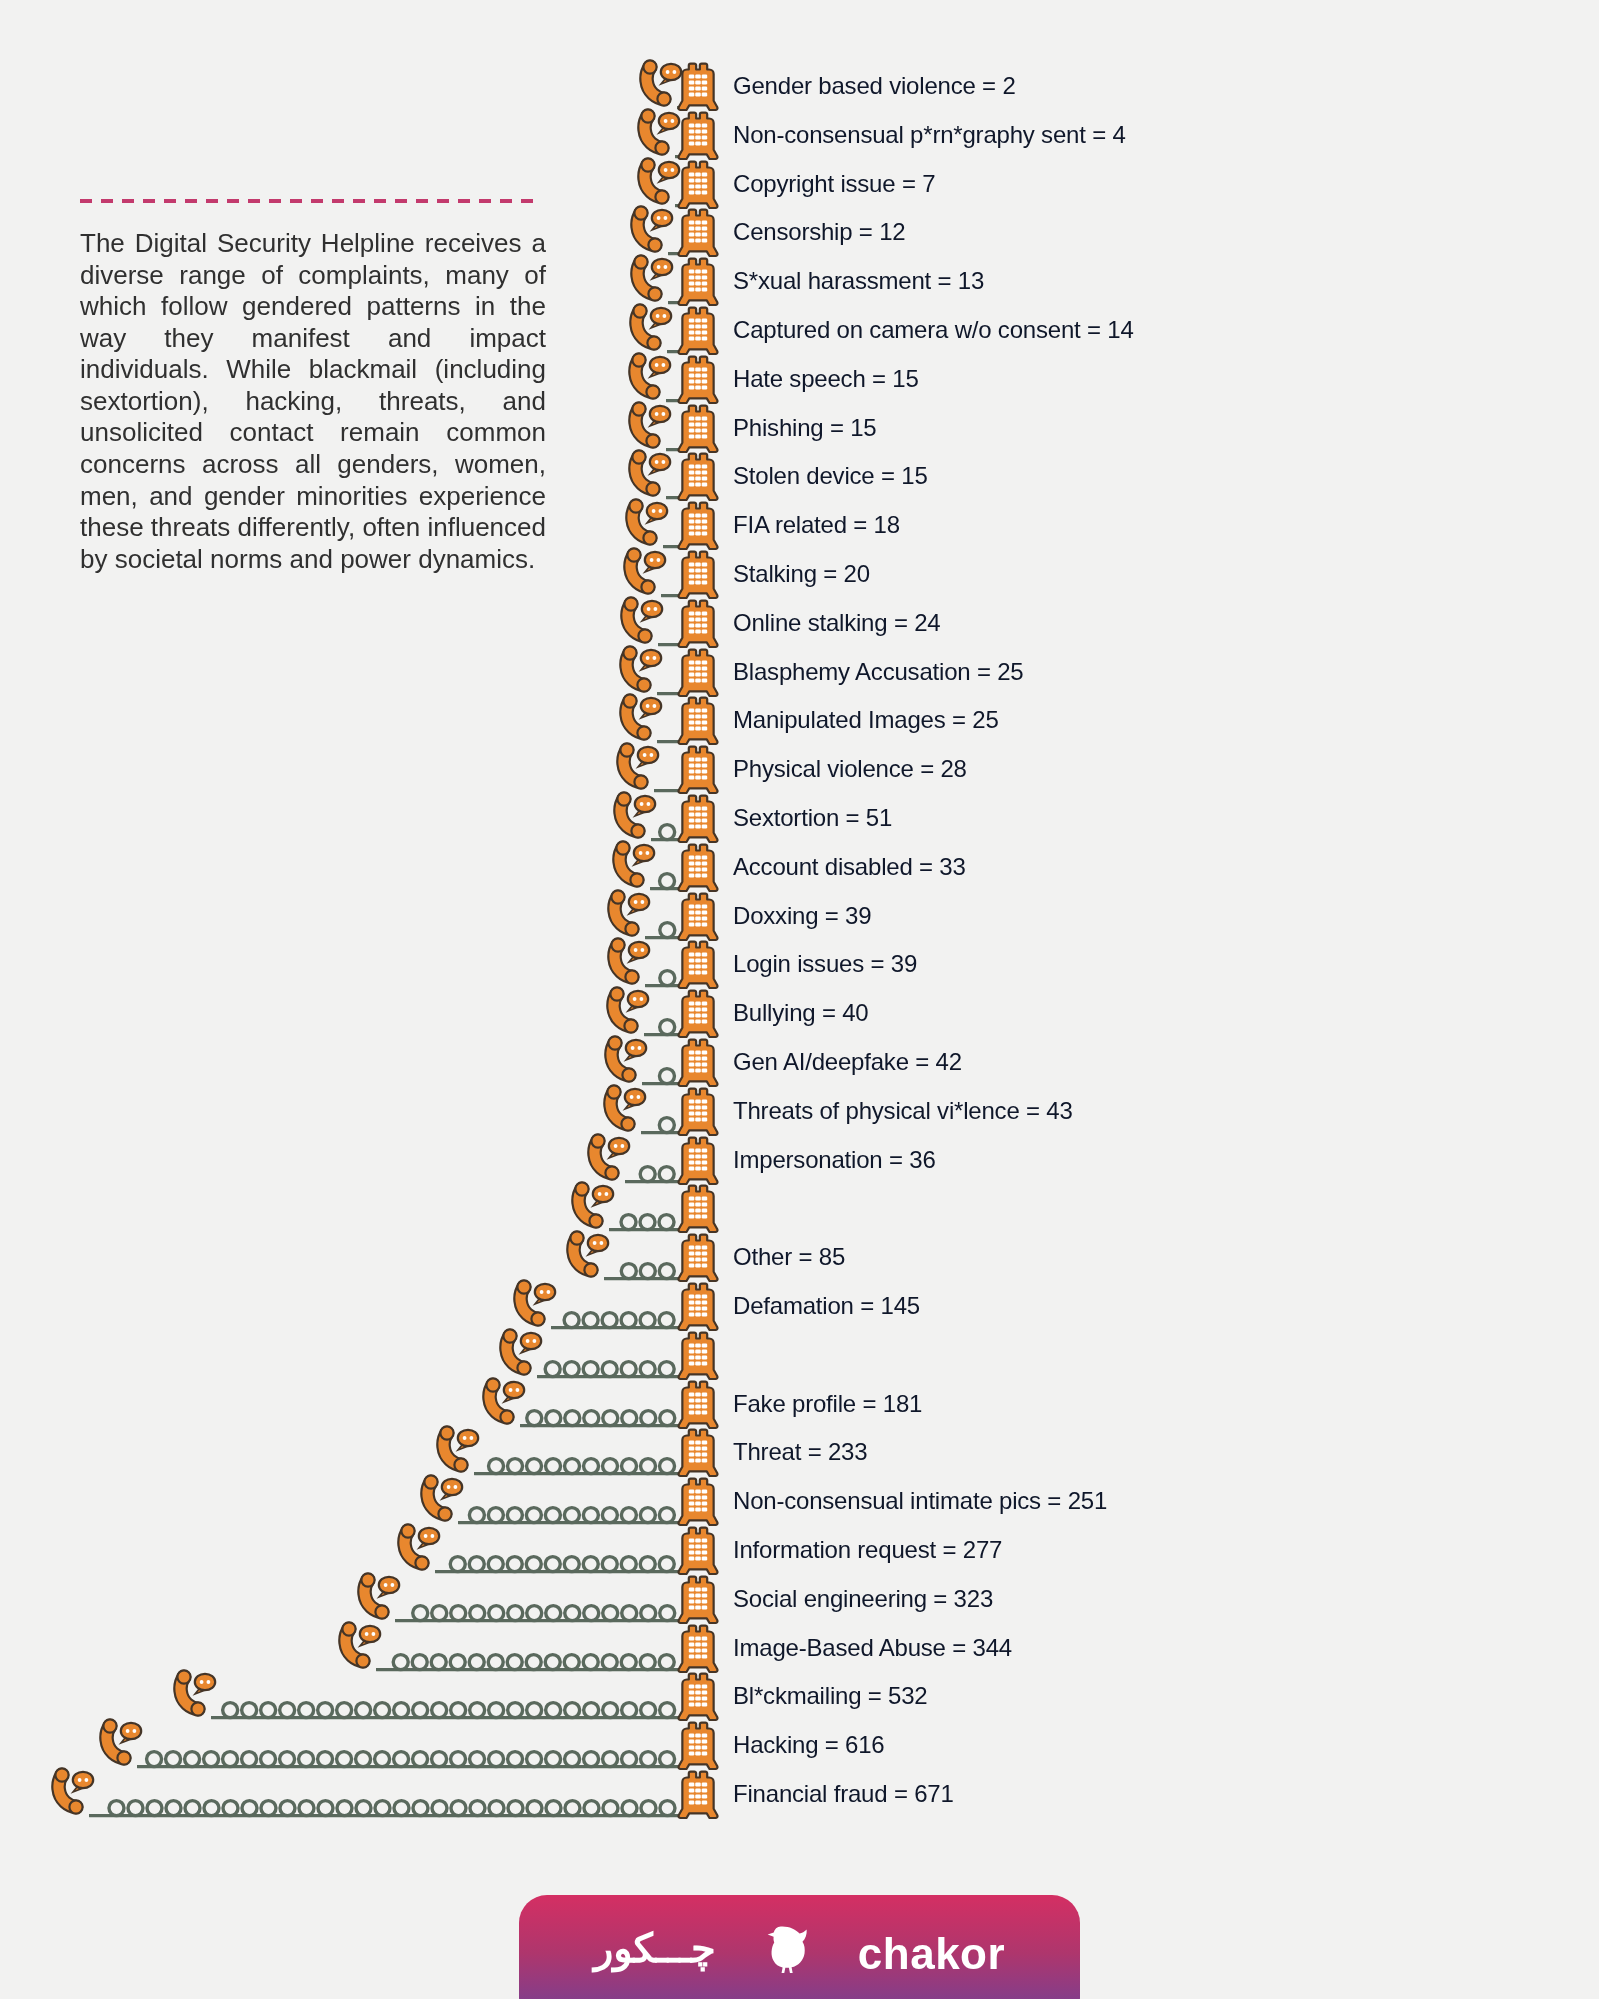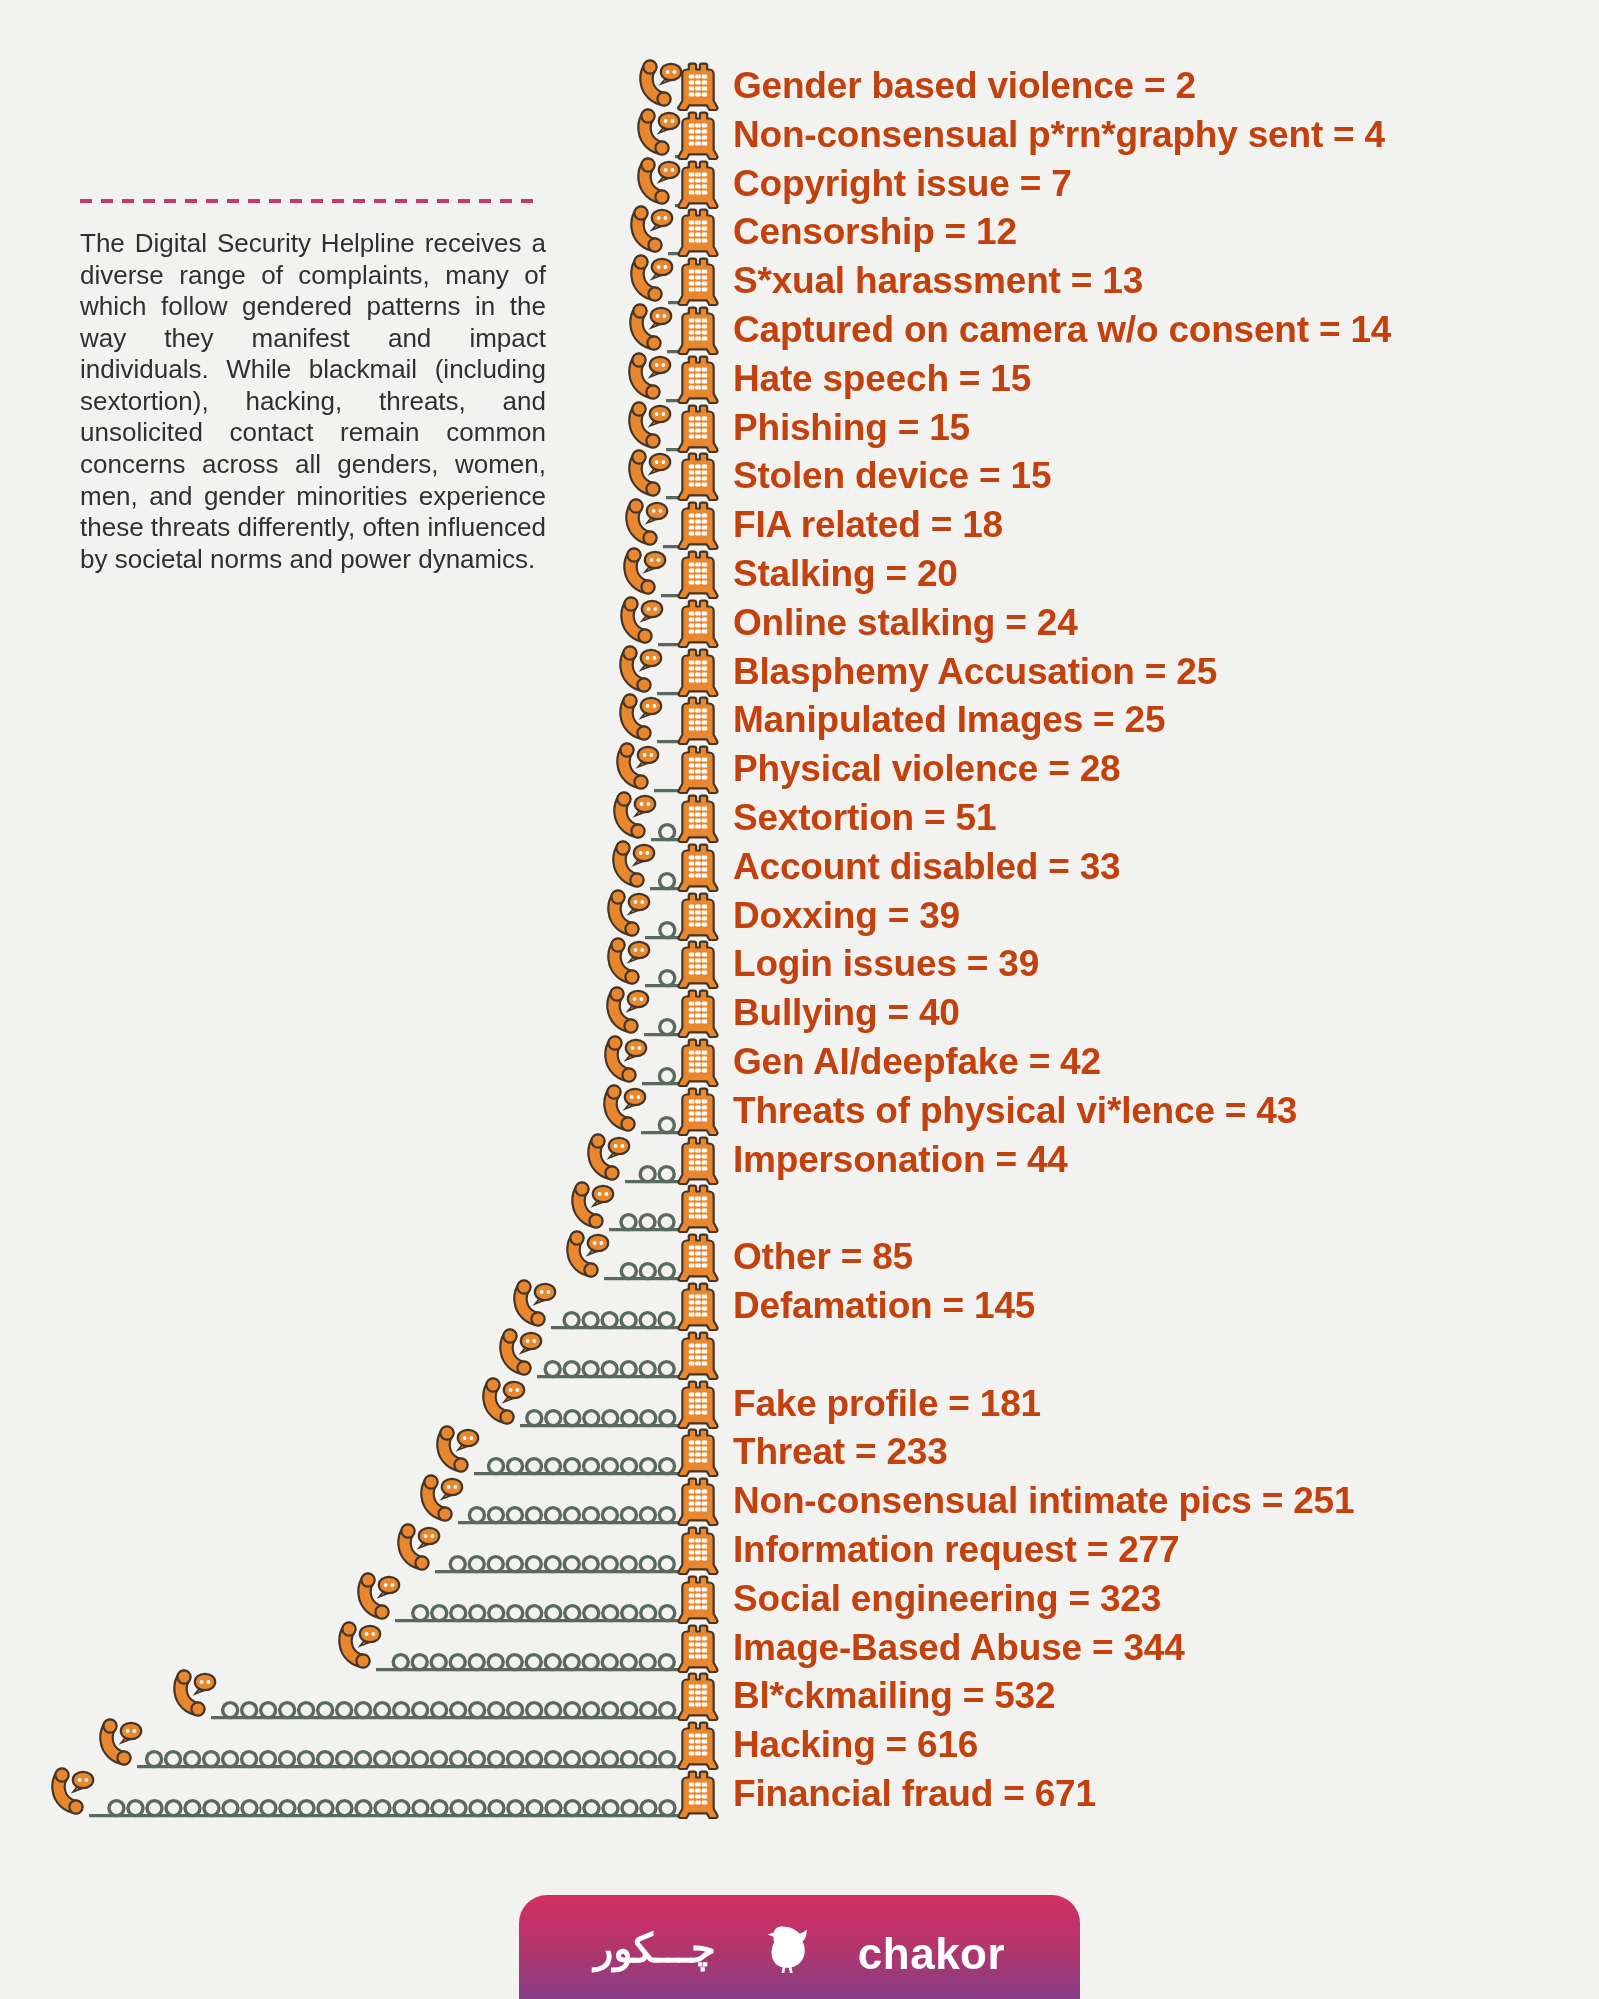--- a/index.html
+++ b/index.html
@@ -24,21 +24,21 @@
   }
   
   .chart{position:absolute;left:0;top:62px;width:1599px;}
   .row{position:relative;height:48.8px;}
   .handset,.base,.cord{position:absolute;display:block;}
   .handset{top:-3px;width:48px;height:48px;}
   .base{top:-3px;width:46px;height:56px;}
   .cord{top:26px;height:22px;}
   .row-label{
     position:absolute;left:733px;top:0;line-height:48.8px;white-space:nowrap;
-    font-size:37px;font-weight:700;color:#c2410c;letter-spacing:-0.2px;
+    font-size:24px;font-weight:400;color:#0f172a;letter-spacing:-0.2px;
   }
   
   .footer-banner{
     position:absolute;left:519px;top:1895px;width:561px;height:130px;
     border-radius:28px;
     background:linear-gradient(180deg,#D42F63 0%,#AE366D 45%,#6F4198 100%);
     display:flex;align-items:flex-start;justify-content:center;
   }
   .footer-inner{
     display:flex;align-items:center;gap:48px;margin-top:22px;height:62px;
@@ -778,21 +778,21 @@
             <rect x="15" y="22" width="6" height="4.2" rx="1.3" fill="#ffffff"></rect>
             <rect x="22" y="22" width="6" height="4.2" rx="1.3" fill="#ffffff"></rect>
             <rect x="29" y="22" width="6" height="4.2" rx="1.3" fill="#ffffff"></rect>
             <rect x="15" y="28.5" width="6" height="4.2" rx="1.3" fill="#ffffff"></rect>
             <rect x="22" y="28.5" width="6" height="4.2" rx="1.3" fill="#ffffff"></rect>
             <rect x="29" y="28.5" width="6" height="4.2" rx="1.3" fill="#ffffff"></rect>
             <rect x="15" y="35" width="6" height="4.2" rx="1.3" fill="#ffffff"></rect>
             <rect x="22" y="35" width="6" height="4.2" rx="1.3" fill="#ffffff"></rect>
             <rect x="29" y="35" width="6" height="4.2" rx="1.3" fill="#ffffff"></rect>
           </svg></span>
-        <span class="row-label">Impersonation = 44</span>
+        <span class="row-label">Impersonation = 36</span>
       </div>
       <div class="row">
         <span class="handset" style="left: 571.48px;"><svg viewBox="0 0 48 48" width="48" height="48">
             <path d="M11 8 C 5.5 16 6.5 28 14 35 C 17.2 37.9 21 39.6 25 40" fill="none" stroke="#453527" stroke-width="14.6" stroke-linecap="round"></path>
             <path d="M11 8 C 5.5 16 6.5 28 14 35 C 17.2 37.9 21 39.6 25 40" fill="none" stroke="#E8872E" stroke-width="10.2" stroke-linecap="round"></path>
             <circle cx="11" cy="8" r="6.6" fill="#E8872E" stroke="#453527" stroke-width="2.2"></circle>
             <circle cx="25" cy="40" r="6.6" fill="#E8872E" stroke="#453527" stroke-width="2.2"></circle>
             <path d="M26 20 L22 25 L30 22 Z" fill="#E8872E" stroke="#453527" stroke-width="1.6"></path>
             <ellipse cx="32" cy="13" rx="10.2" ry="8.2" fill="#E8872E" stroke="#453527" stroke-width="2.2"></ellipse>
             <circle cx="28.6" cy="13" r="1.9" fill="#ffffff"></circle>

